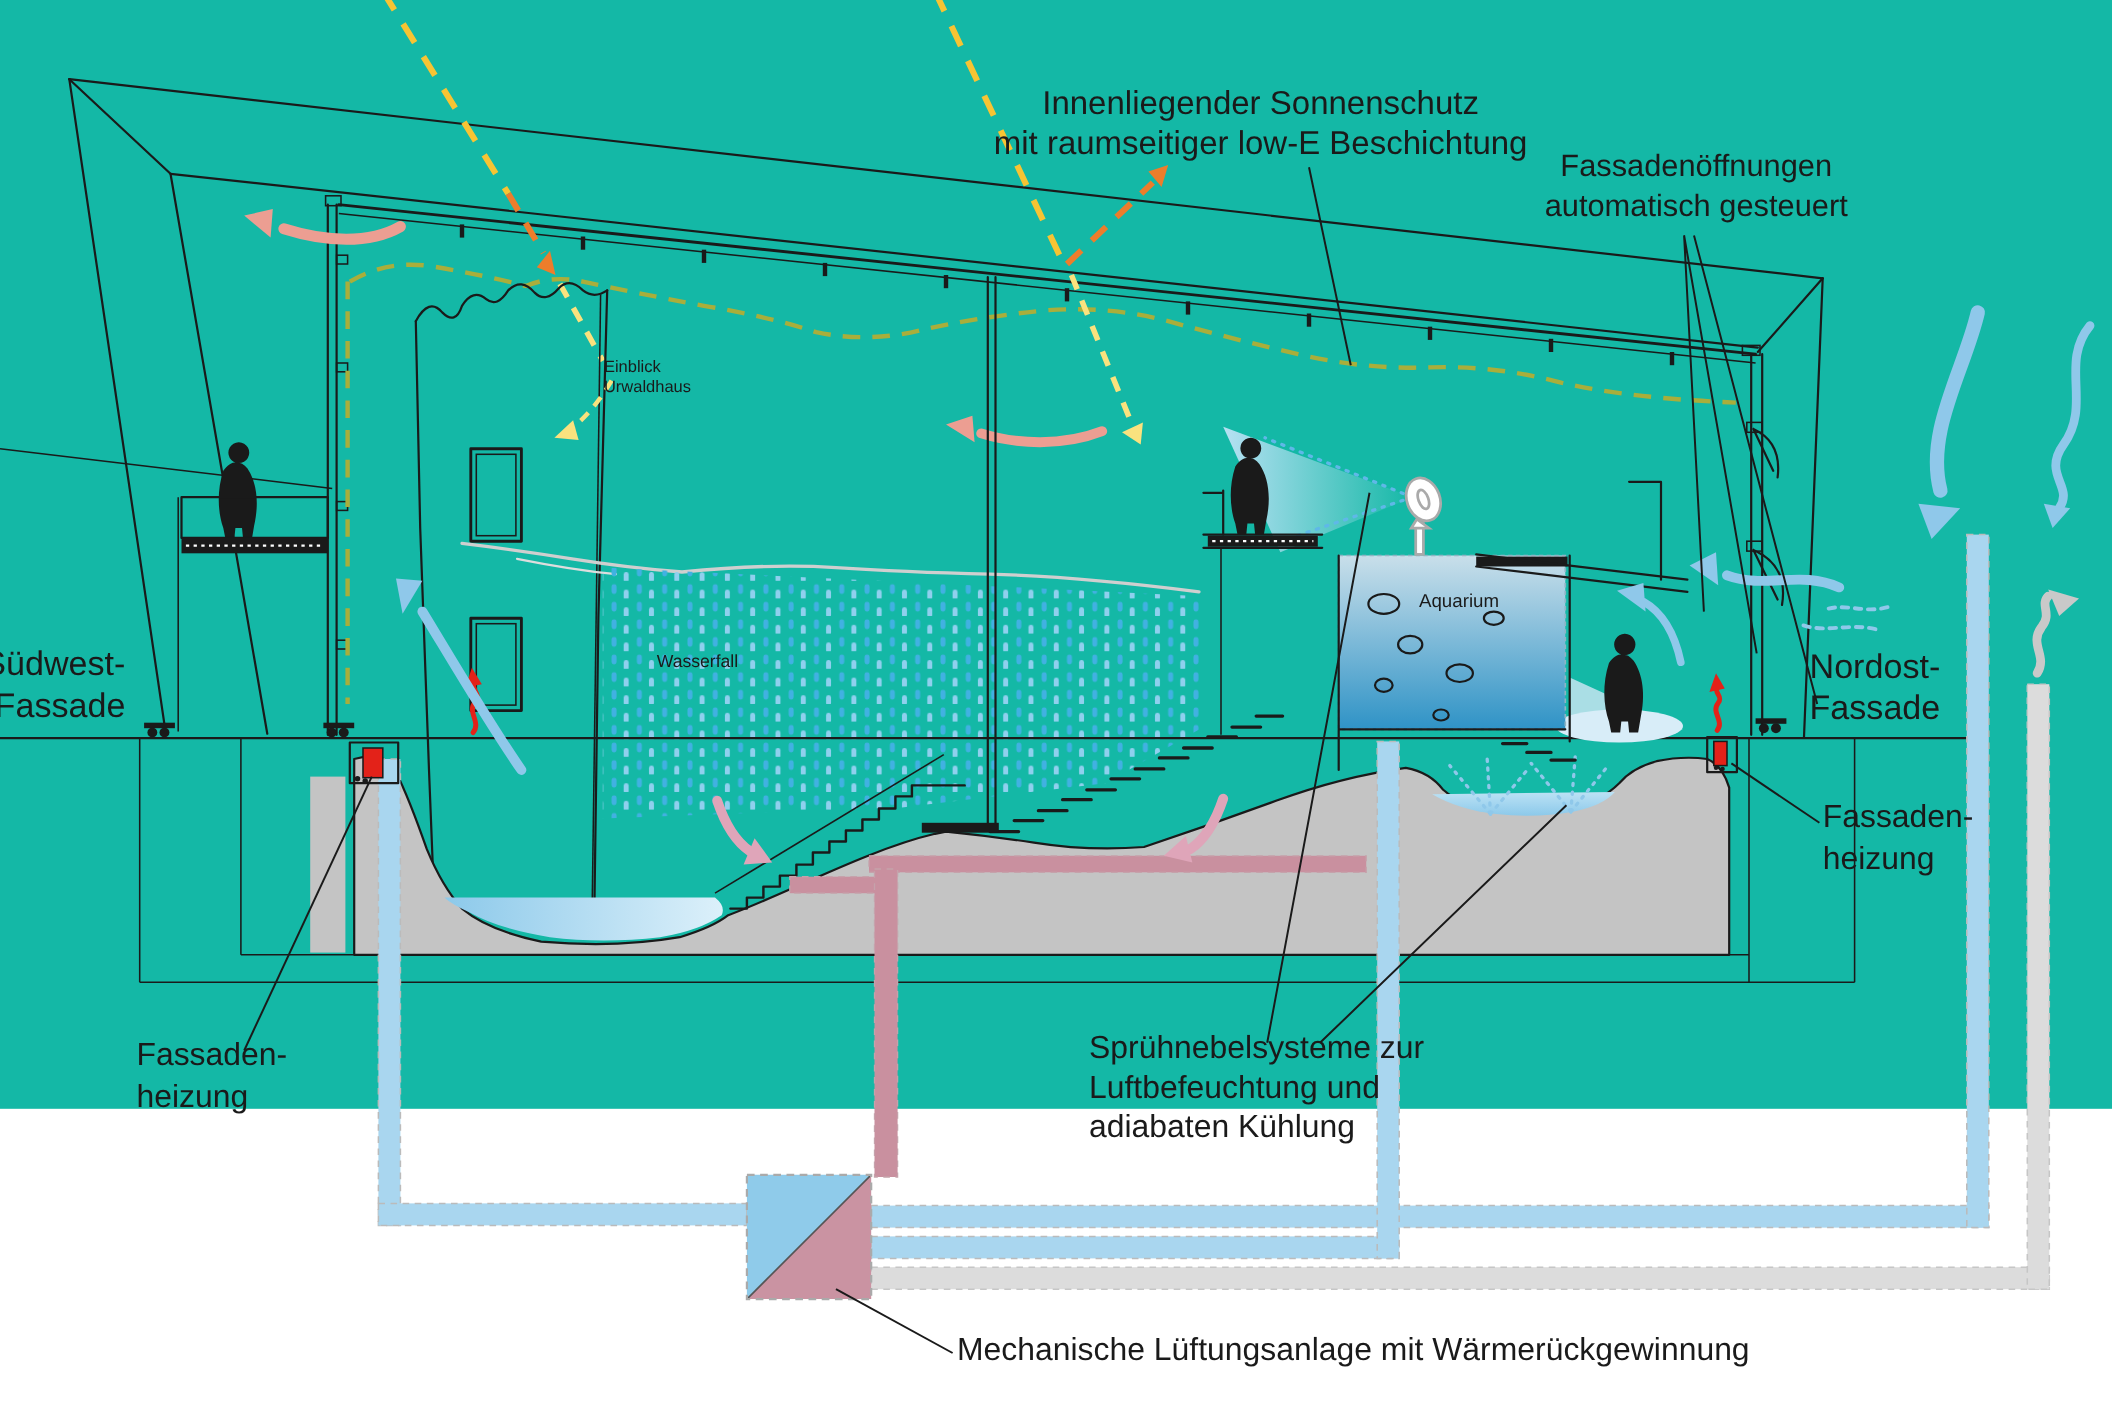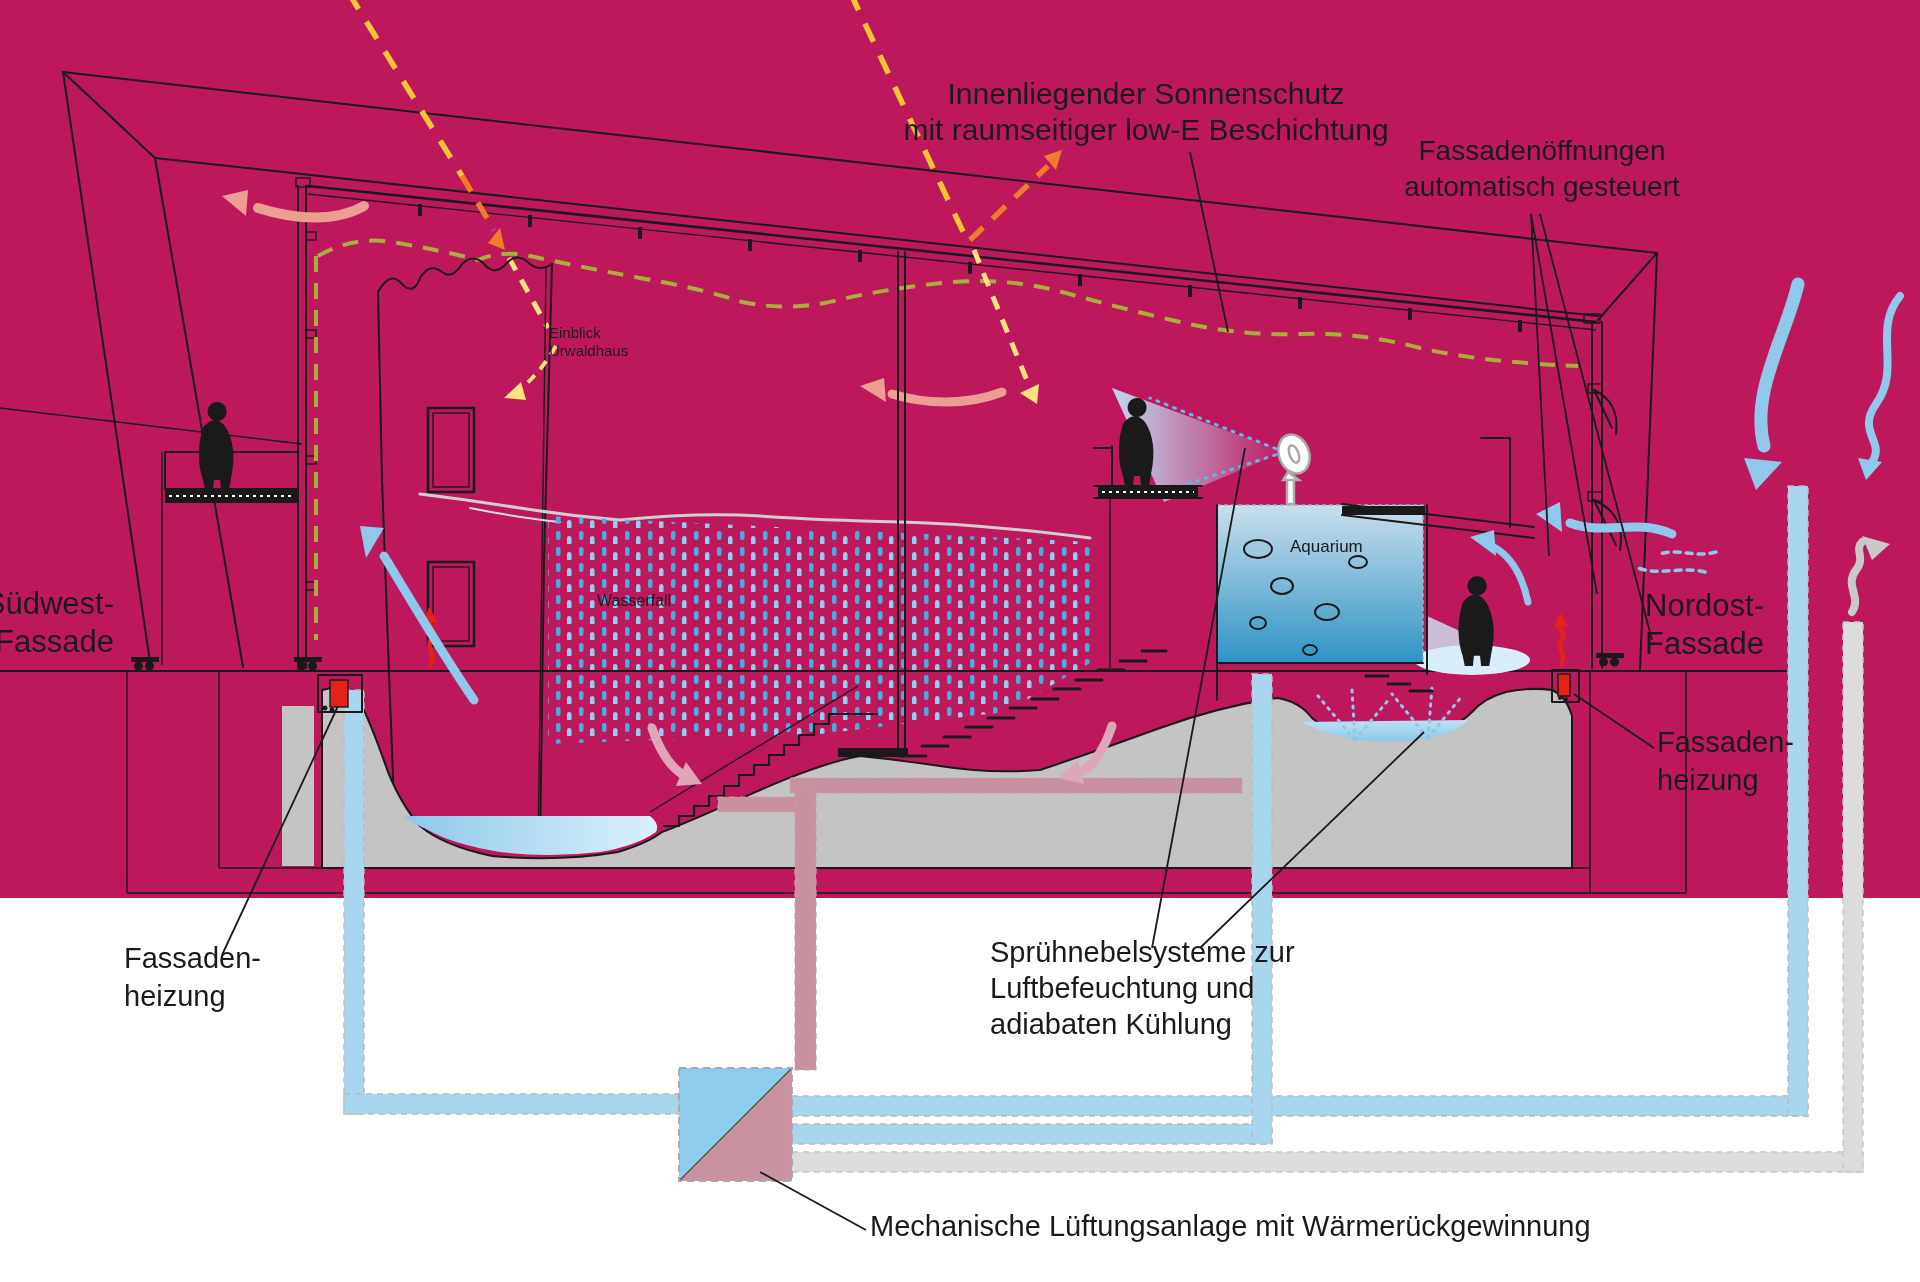--- a/index.html
+++ b/index.html
@@ -1,17 +1,17 @@
 <!DOCTYPE html>
 <html style="--ink: #1a1a1a; --arrow_blue: #8fc8ea; --pipe_blue: #a9d6ef; --pipe_gray: #dcdcdc; --rain_blue: #41b1e2; --rain_blue2: #8fd0ee; --water_light: #bce2f5; --pond_left: #8cc9ea; --pond_right: #dcf0fa; --salmon: #ec9e92; --pink: #dfa5b9; --duct_pink: #c9909f; --hx_blue: #8fcbea; --hx_pink: #ca93a2; --terrain: #c4c4c4; --red: #e32219; --olive: #a9ae3b; --sun_yellow: #f7c433; --sun_orange: #ed7d2b; --sun_pale: #fae27e; --mist: #bfe3f7; --aq_top: #c9dfea; --aq_bottom: #2f93c6; --gray_arrow: #c9c9c9;"><head>
 <meta charset="utf-8">
 <style>
   html,body{margin:0;padding:0;background:#fff;}
   body{width:1920px;height:1282px;overflow:hidden;font-family:"Liberation Sans",sans-serif;}
-  .stage{position:relative;width:1920px;height:898px;background:#be185d;}
+  .stage{position:relative;width:1920px;height:1008px;background:#14b8a6;}
   svg{display:block;}
   .ink{stroke:var(--ink);fill:none;stroke-width:2;stroke-linecap:round;stroke-linejoin:round;}
   .ink-thin{stroke:var(--ink);fill:none;stroke-width:1.4;}
   .ink-fill{fill:var(--ink);stroke:none;}
   .lbl{fill:var(--ink);font-family:"Liberation Sans",sans-serif;}
   .terrain{fill:var(--terrain);stroke:var(--ink);stroke-width:2;stroke-linejoin:round;}
   .terrain-plain{fill:var(--terrain);stroke:none;}
   .pipe-blue{fill:var(--pipe_blue);stroke:#bbb;stroke-width:1.4;stroke-dasharray:6 5;}
   .pipe-gray{fill:var(--pipe_gray);stroke:#c6c6c6;stroke-width:1.4;stroke-dasharray:6 5;}
   .pipe-pink{fill:var(--duct_pink);stroke:#c5a2ab;stroke-width:1.2;stroke-dasharray:6 5;}

